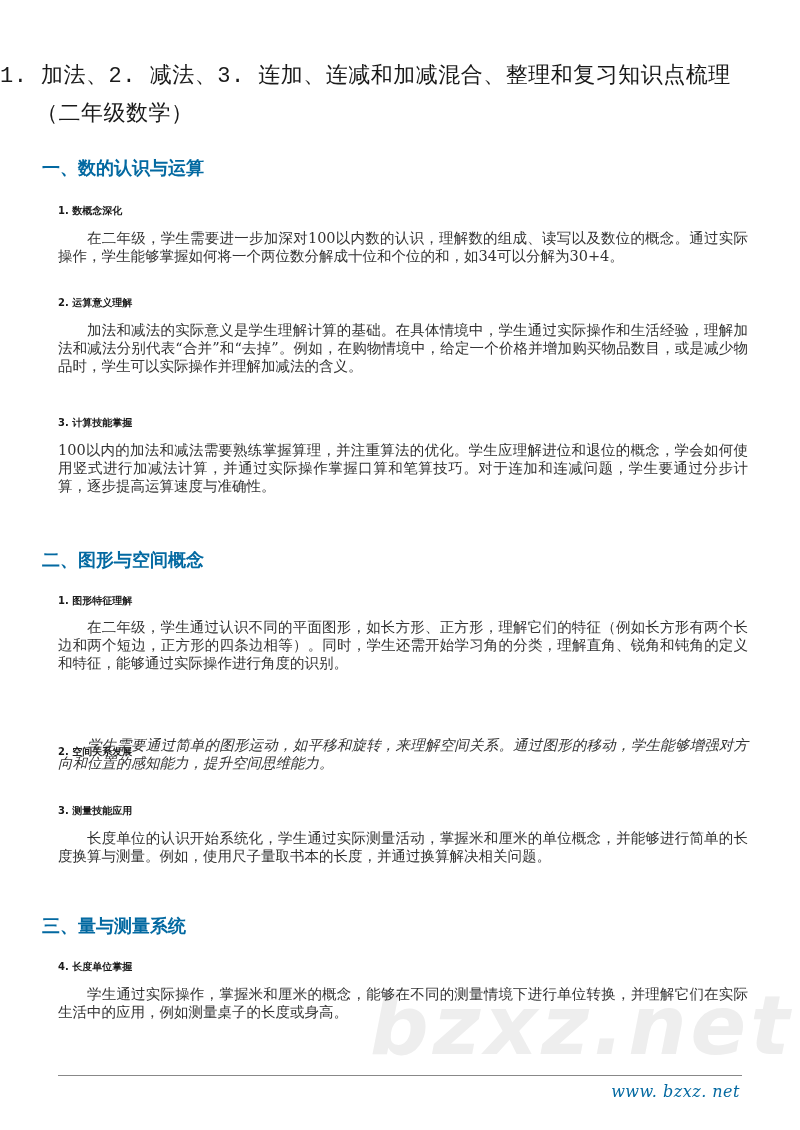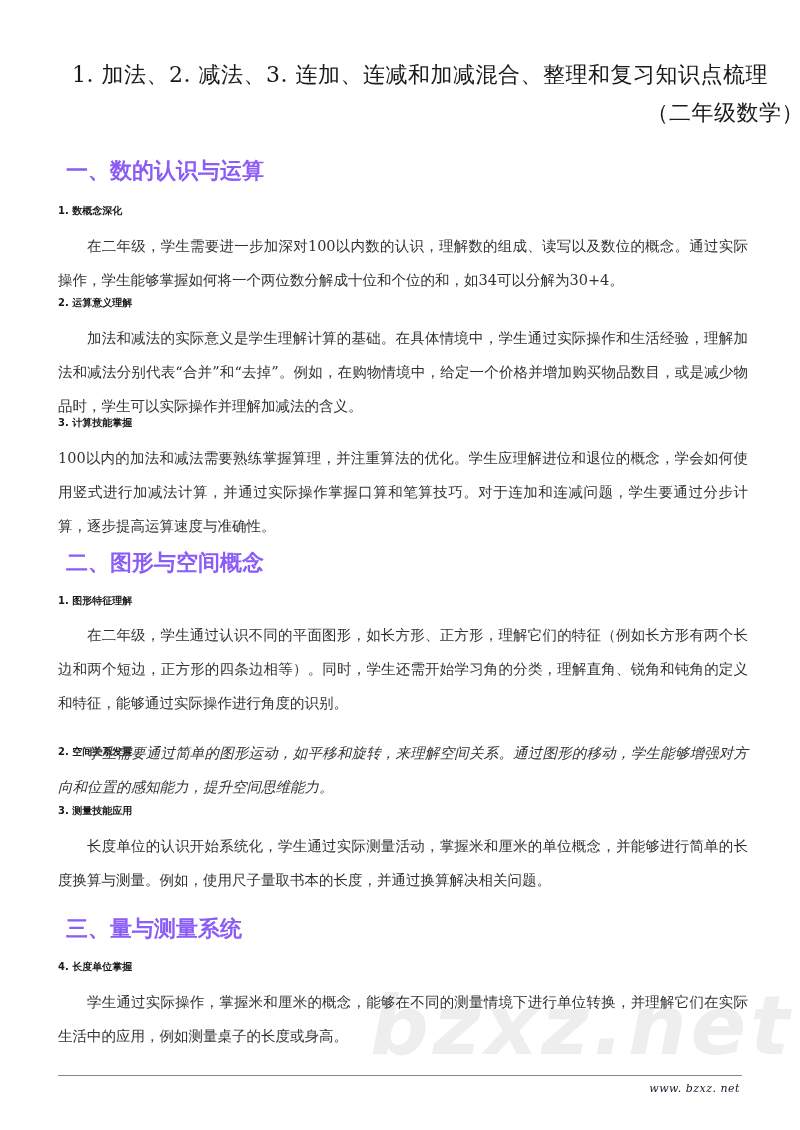--- a/index.html
+++ b/index.html
@@ -16,68 +16,69 @@
       color: #222222;
     }
     .page {
       position: absolute;
       left: 0; top: 0;
       width: 800px; height: 1130px;
     }
     .title {
       position: absolute;
       left: 0; width: 768px;
-      text-align: right;
+      text-align: left;
       font-size: 22px;
       color: #1a1a1a;
       letter-spacing: 0.5px;
+      font-family: Liberation Mono, monospace;
     }
     .title.line1 { top: 60px; }
     .title.line2 { top: 98px; margin-left: 36px; }
     .h1 {
       position: absolute;
-      left: 66px;
+      left: 42px;
       font-family: "DejaVu Sans", "Liberation Sans", sans-serif;
       font-weight: bold;
-      font-size: 22px;
-      color: #8b5cf6;
+      font-size: 18px;
+      color: #0369a1;
     }
     .h2 {
       position: absolute;
       left: 58px;
       font-family: "DejaVu Sans", "Liberation Sans", sans-serif;
       font-weight: bold;
       font-size: 10px;
       color: #1a1a1a;
     }
     .para {
       position: absolute;
       left: 58px;
       width: 690px;
       font-size: 14.5px;
-      line-height: 34px;
+      line-height: 18px;
       color: #333333;
       text-align: justify;
     }
     .para.indent { text-indent: 29px; }
     .footer-line {
       position: absolute;
       left: 58px;
       top: 1075px;
       width: 684px;
       height: 0;
       border-top: 1.5px solid #888888;
     }
     .footer-url {
       position: absolute;
       right: 60px;
       top: 1082px;
       font-style: italic;
-      font-size: 11px;
-      color: #0f172a;
+      font-size: 16px;
+      color: #0369a1;
       letter-spacing: 0.5px;
     }
     .watermark {
       position: absolute;
       left: 370px;
       top: 985px;
       font-family: "DejaVu Sans", "Liberation Sans", sans-serif;
       font-weight: bold;
       font-size: 82px;
       color: #eeeeee;

